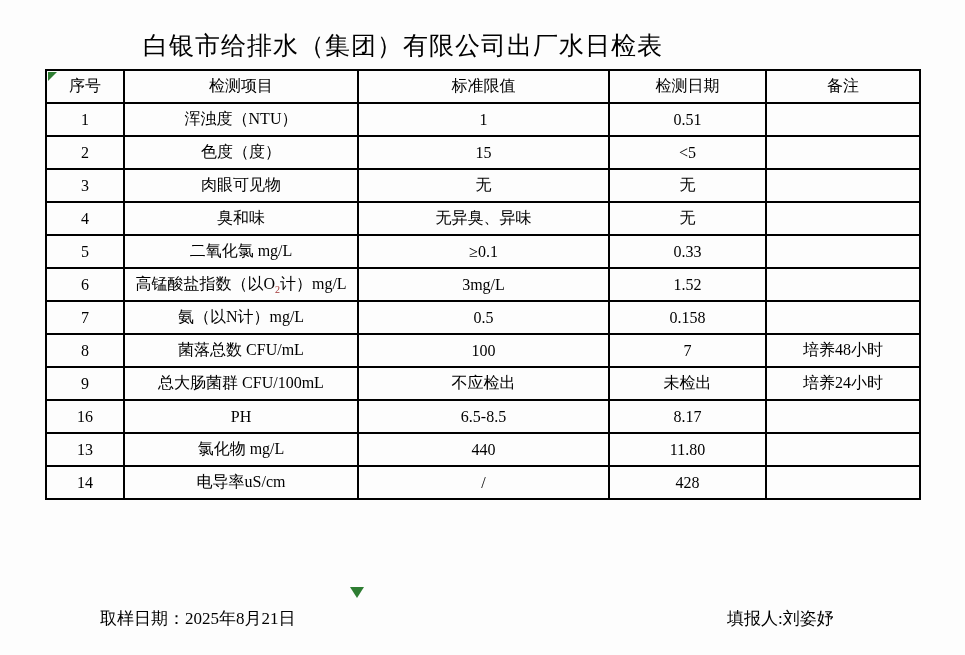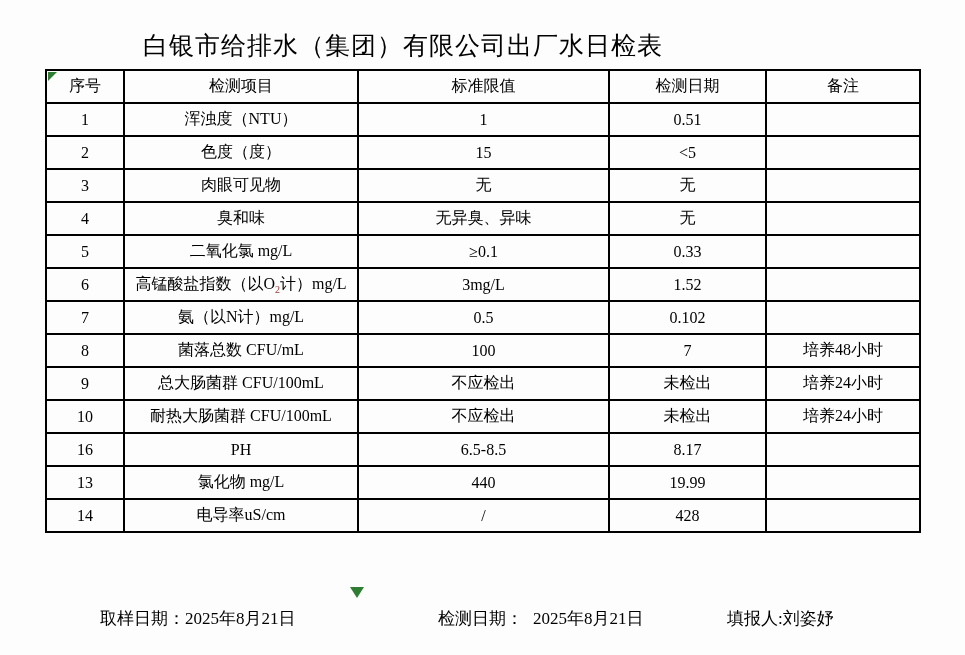--- a/index.html
+++ b/index.html
@@ -123,69 +123,61 @@
     <td>6</td>
     <td>高锰酸盐指数（以O<sub class="sub2">2</sub>计）mg/L</td>
     <td>3mg/L</td>
     <td>1.52</td>
     <td></td>
   </tr>
           <tr>
     <td>7</td>
     <td>氨（以N计）mg/L</td>
     <td>0.5</td>
-    <td>0.102</td>
+    <td>0.158</td>
     <td></td>
   </tr>
           <tr>
     <td>8</td>
     <td>菌落总数 CFU/mL</td>
     <td>100</td>
     <td>7</td>
     <td>培养48小时</td>
   </tr>
           <tr>
     <td>9</td>
     <td>总大肠菌群 CFU/100mL</td>
     <td>不应检出</td>
     <td>未检出</td>
     <td>培养24小时</td>
   </tr>
           <tr>
-    <td>10</td>
-    <td>耐热大肠菌群 CFU/100mL</td>
-    <td>不应检出</td>
-    <td>未检出</td>
-    <td>培养24小时</td>
-  </tr>
-          <tr>
     <td>16</td>
     <td>PH</td>
     <td>6.5-8.5</td>
     <td>8.17</td>
     <td></td>
   </tr>
           <tr>
     <td>13</td>
     <td>氯化物 mg/L</td>
     <td>440</td>
-    <td>19.99</td>
+    <td>11.80</td>
     <td></td>
   </tr>
           <tr>
     <td>14</td>
     <td>电导率uS/cm</td>
     <td>/</td>
     <td>428</td>
     <td></td>
   </tr>
         </tbody>
     </table>
     <span class="green-arrow"></span>
   </div>
 
   <div class="footer">
     <span class="f-item f-sample"><span>取样日期：</span><span class="val">2025年8月21日</span></span>
-    <span class="f-item f-test"><span>检测日期：</span><span class="val">2025年8月21日</span></span>
     <span class="f-item f-reporter"><span>填报人:</span><span class="val">刘姿妤</span></span>
   </div>
 
 </div>
 
 </body></html>

